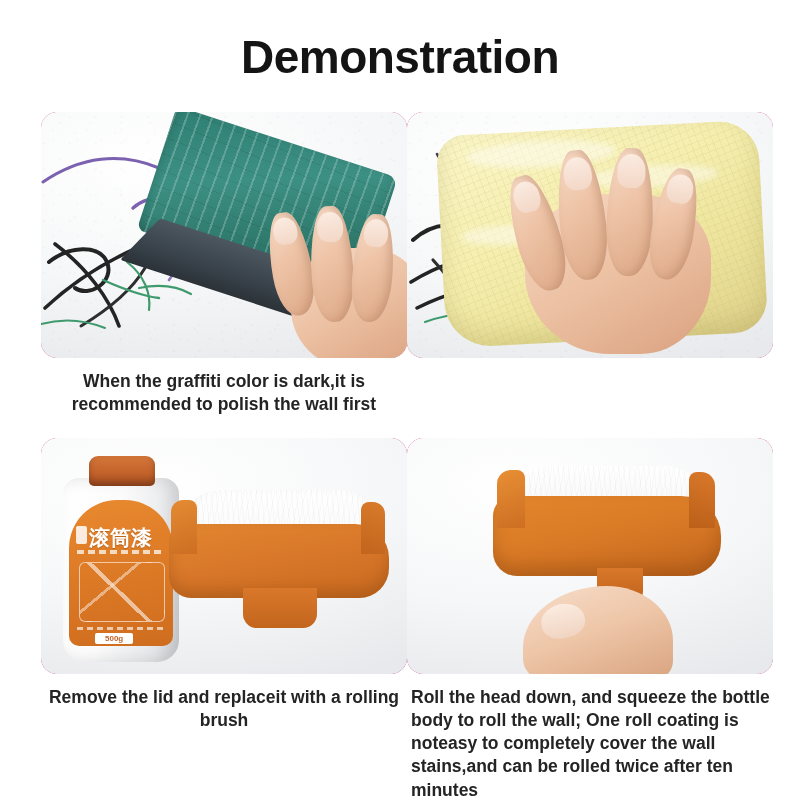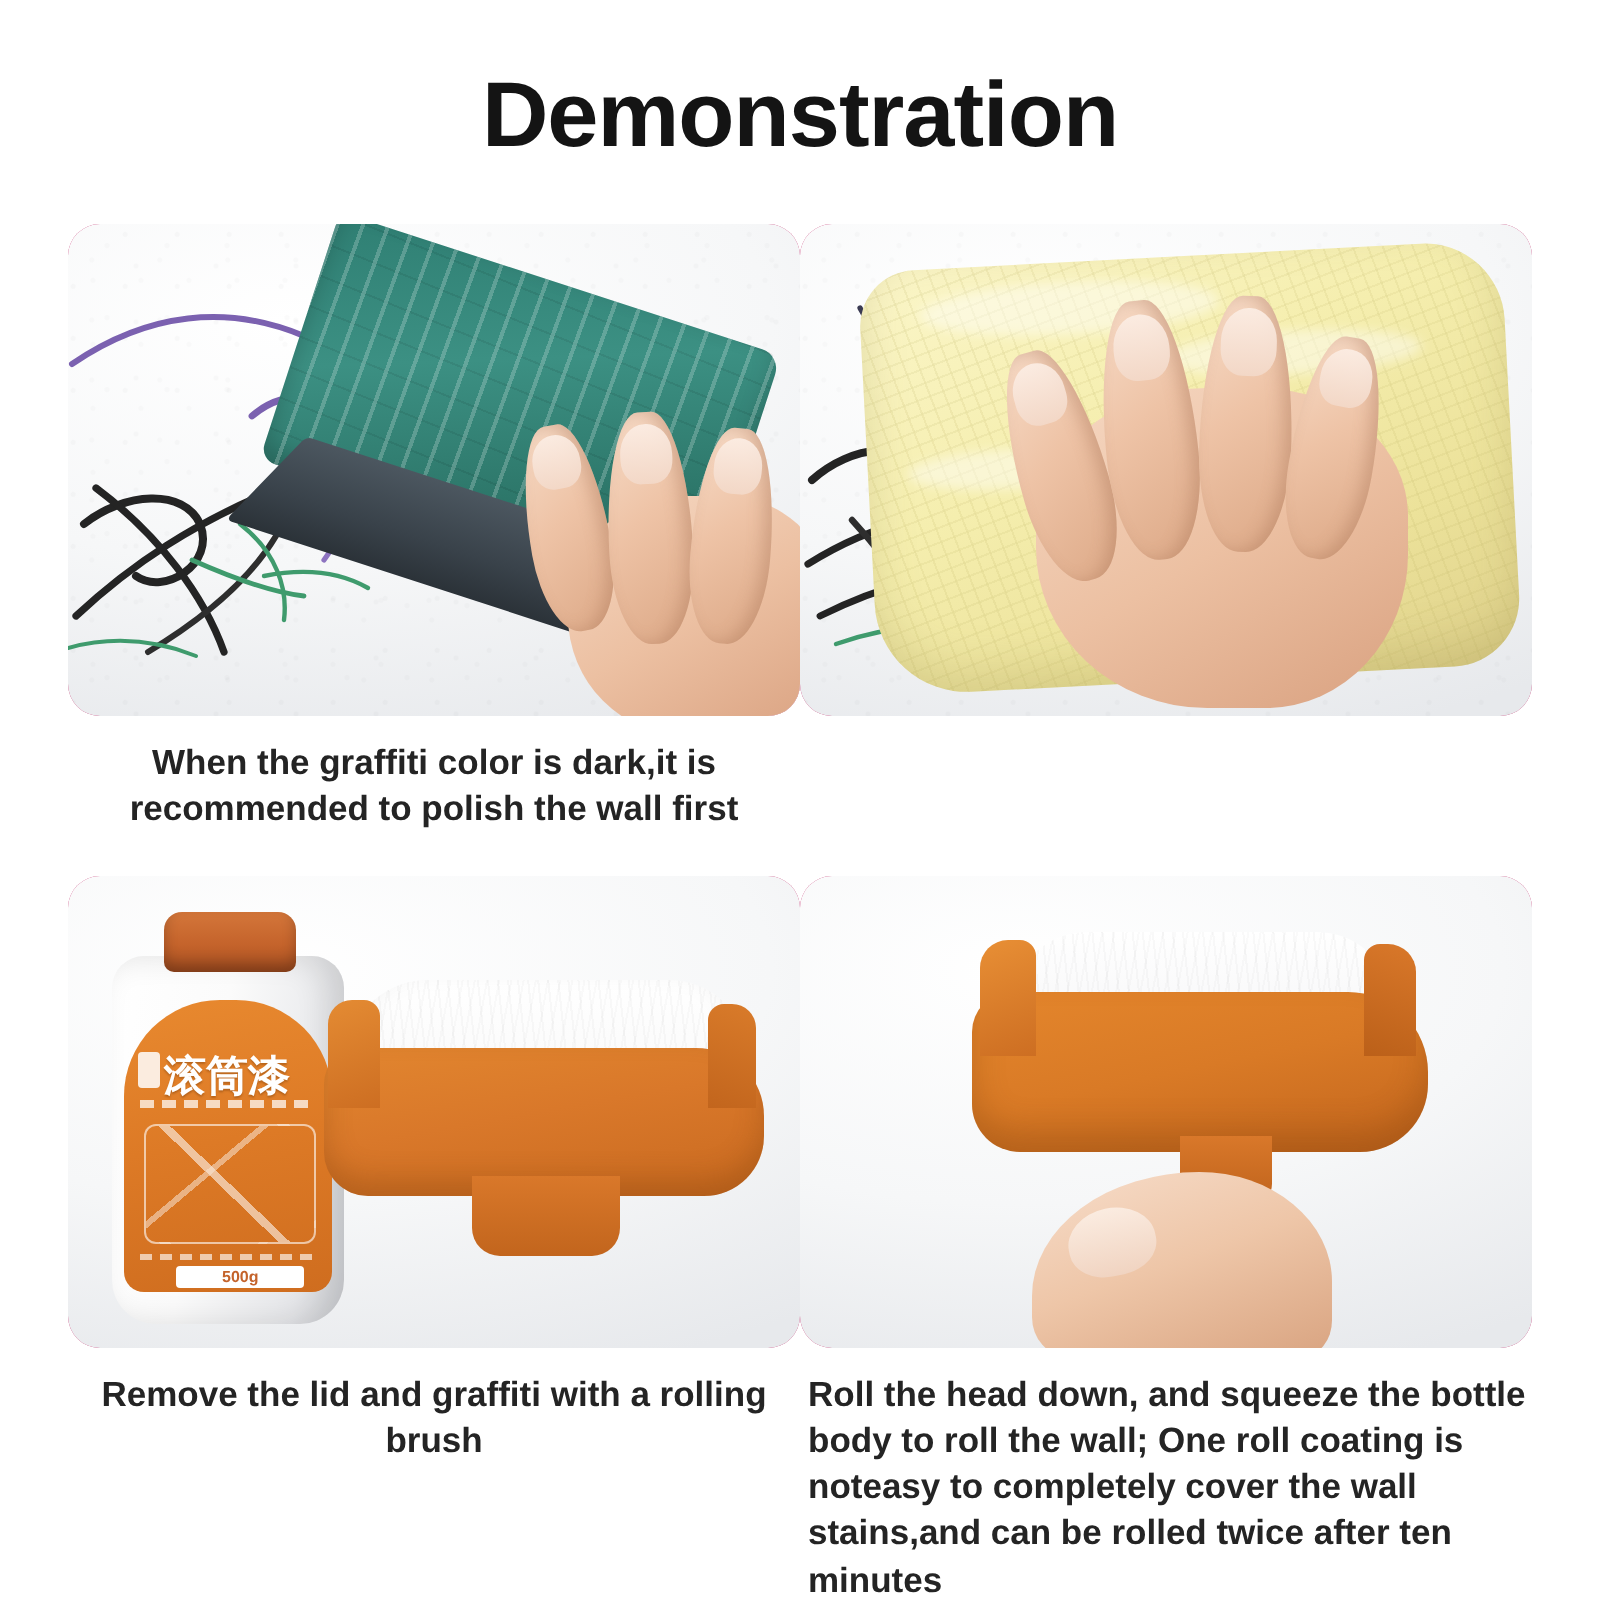--- a/index.html
+++ b/index.html
@@ -38,21 +38,21 @@
 
   
   .grid {
     position: absolute;
     top: 96px;
     left: 27px;
     width: 746px;
   }
   .row {
     display: flex;
-    justify-content: center;
+    justify-content: flex-end;
   }
   .cell {
     width: 366px;
   }
 
   .photo {
     position: relative;
     width: 366px;
     border-radius: 16px;
     overflow: hidden;
@@ -269,21 +269,21 @@
     bottom: 16px;
     width: 88px;
     height: 3px;
     opacity: .7;
     background: repeating-linear-gradient(90deg, rgba(255,255,255,.9) 0 6px, transparent 6px 10px);
   }
   .label-weight {
     position: absolute;
     left: 26px;
     bottom: 2px;
-    padding: 1px 23px;
+    padding: 1px 10px;
     font-size: 8px;
     font-weight: bold;
     color: #c4632b;
     background: #ffffff;
     border-radius: 2px;
   }
 
   .roller-unit {
     position: absolute;
     left: 128px;
@@ -549,21 +549,21 @@
               <div class="roller-fuzz"></div>
             </div>
             <div class="roller-frame">
               <div class="frame-arm-l"></div>
               <div class="frame-arm-r"></div>
               <div class="frame-neck"></div>
             </div>
           </div>
         </div>
 
-        <div class="caption center">Remove the lid and graffiti with a rolling brush</div>
+        <div class="caption center">Remove the lid and replaceit with a rolling brush</div>
       </div>
 
       <div class="cell">
         <div class="photo r2">
           <div class="wall"></div>
 
           <div class="roller4">
             <div class="r4-sleeve">
               <div class="roller-fuzz"></div>
             </div>

